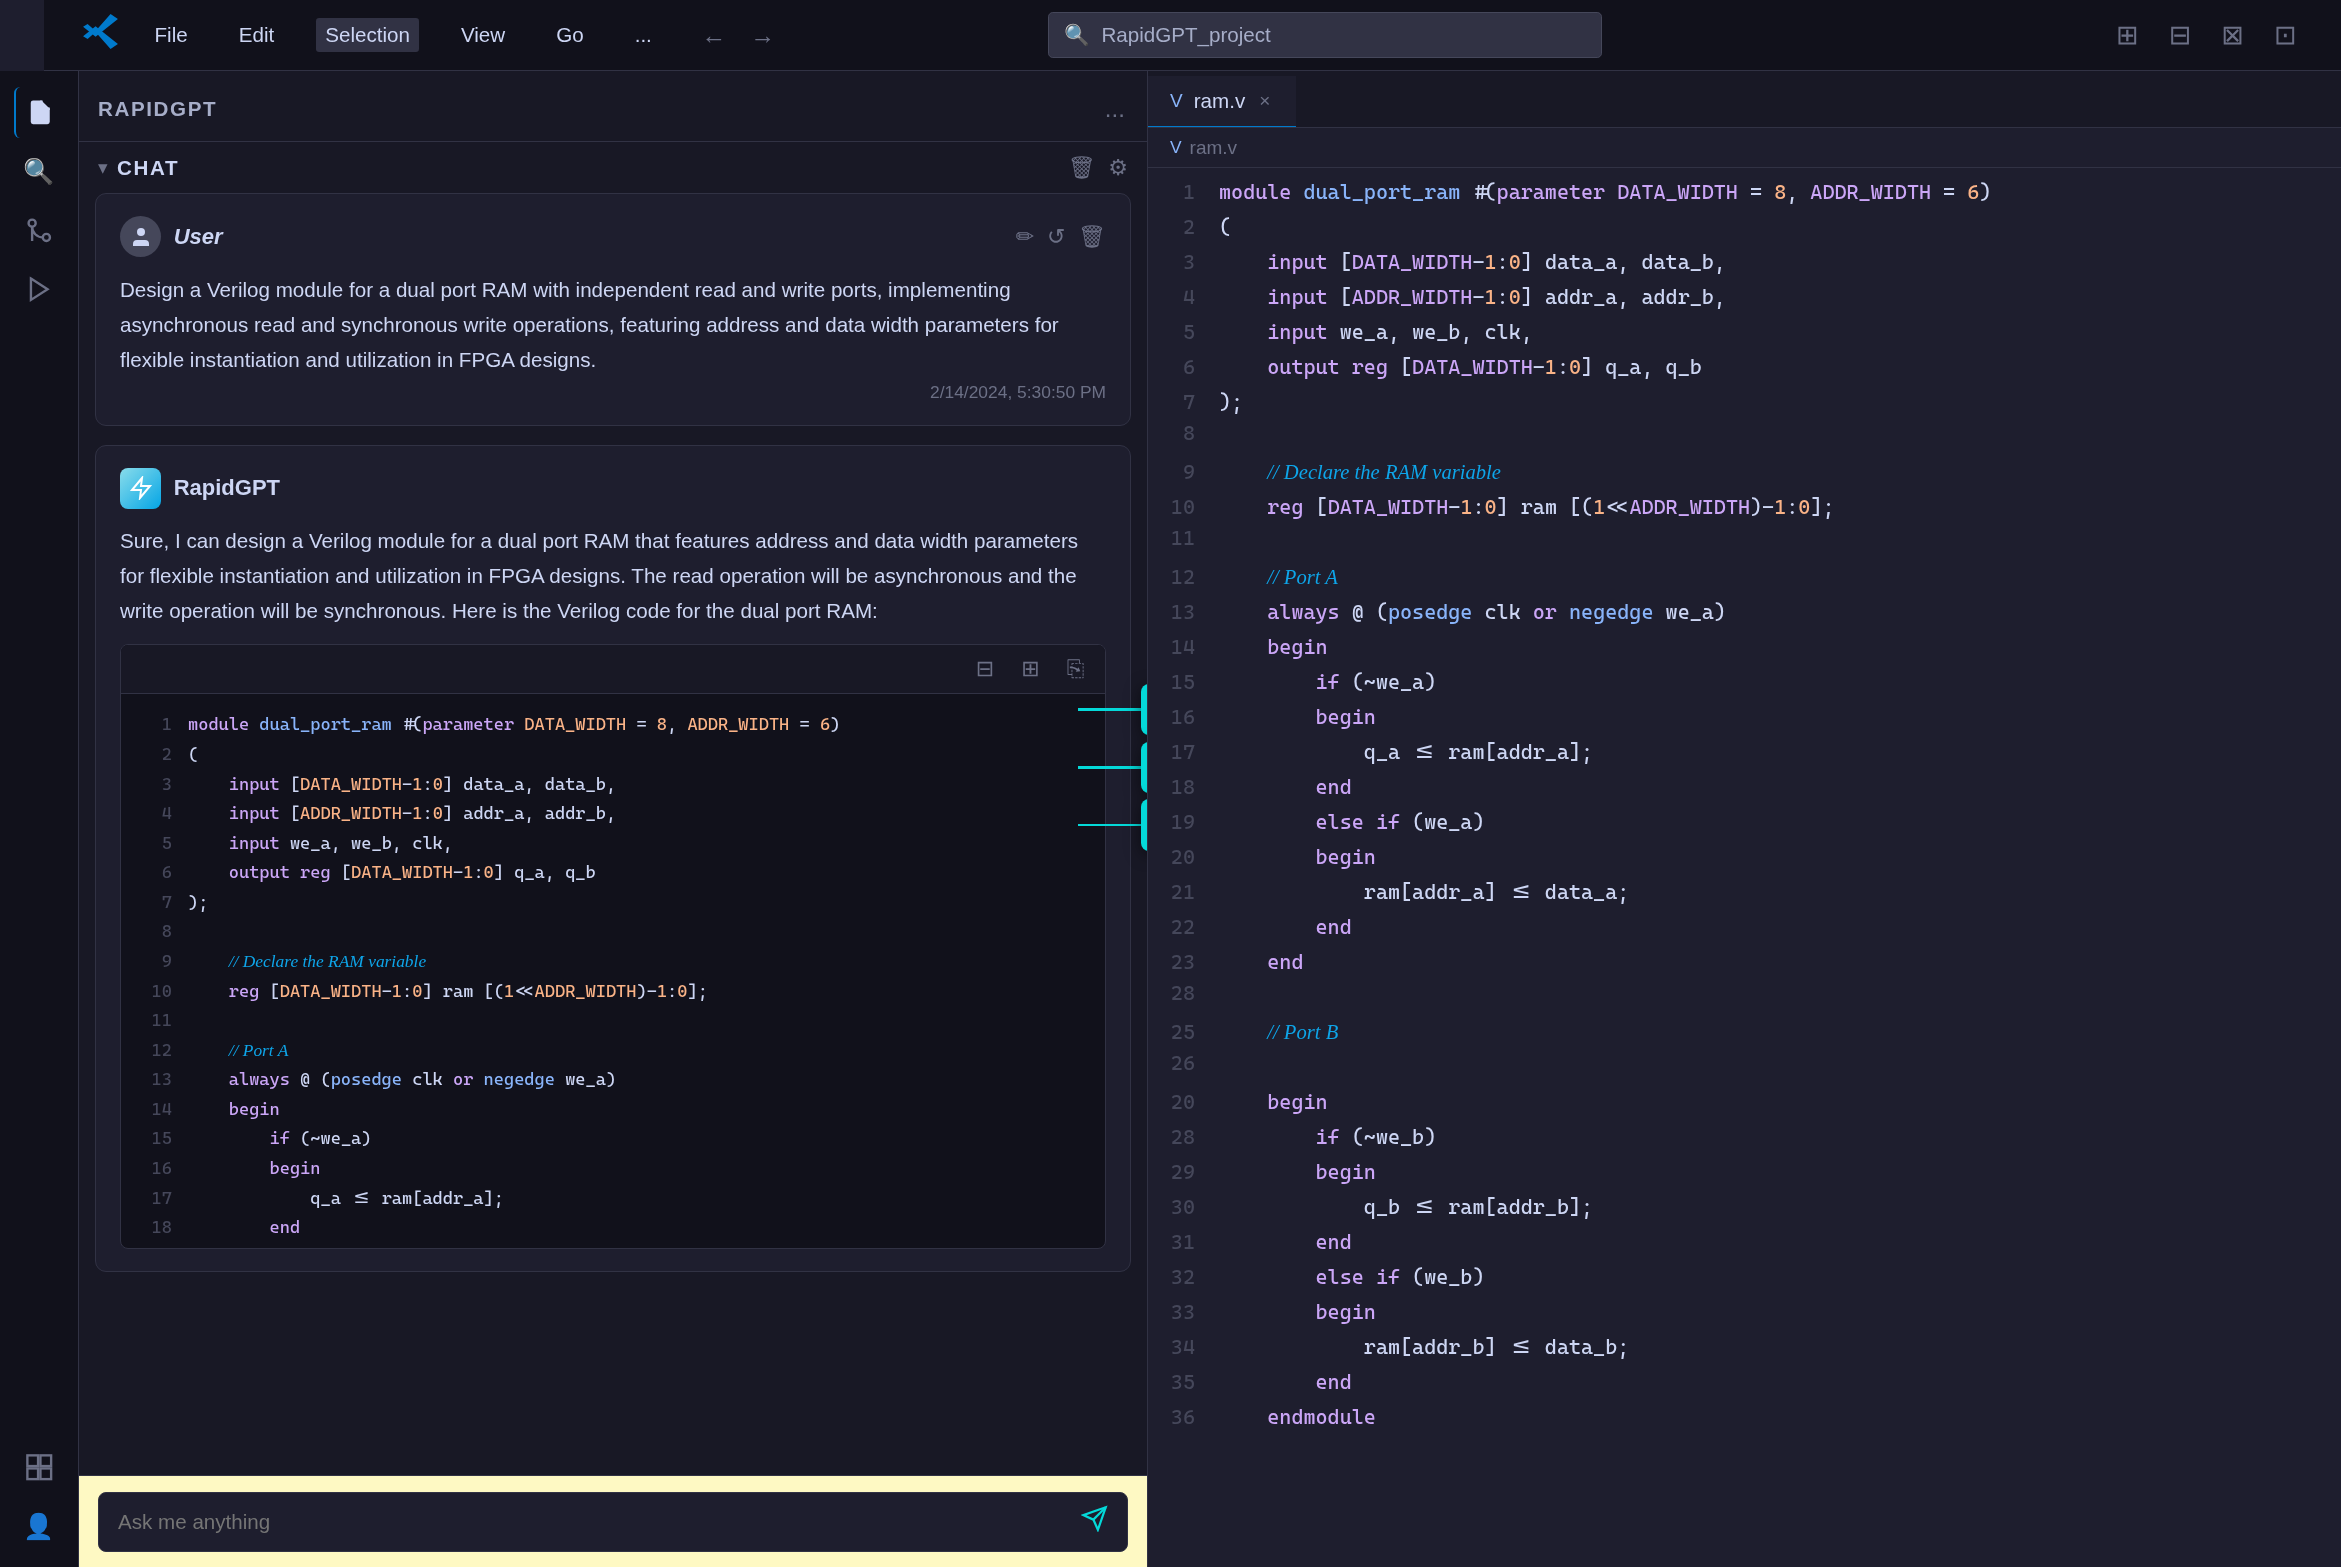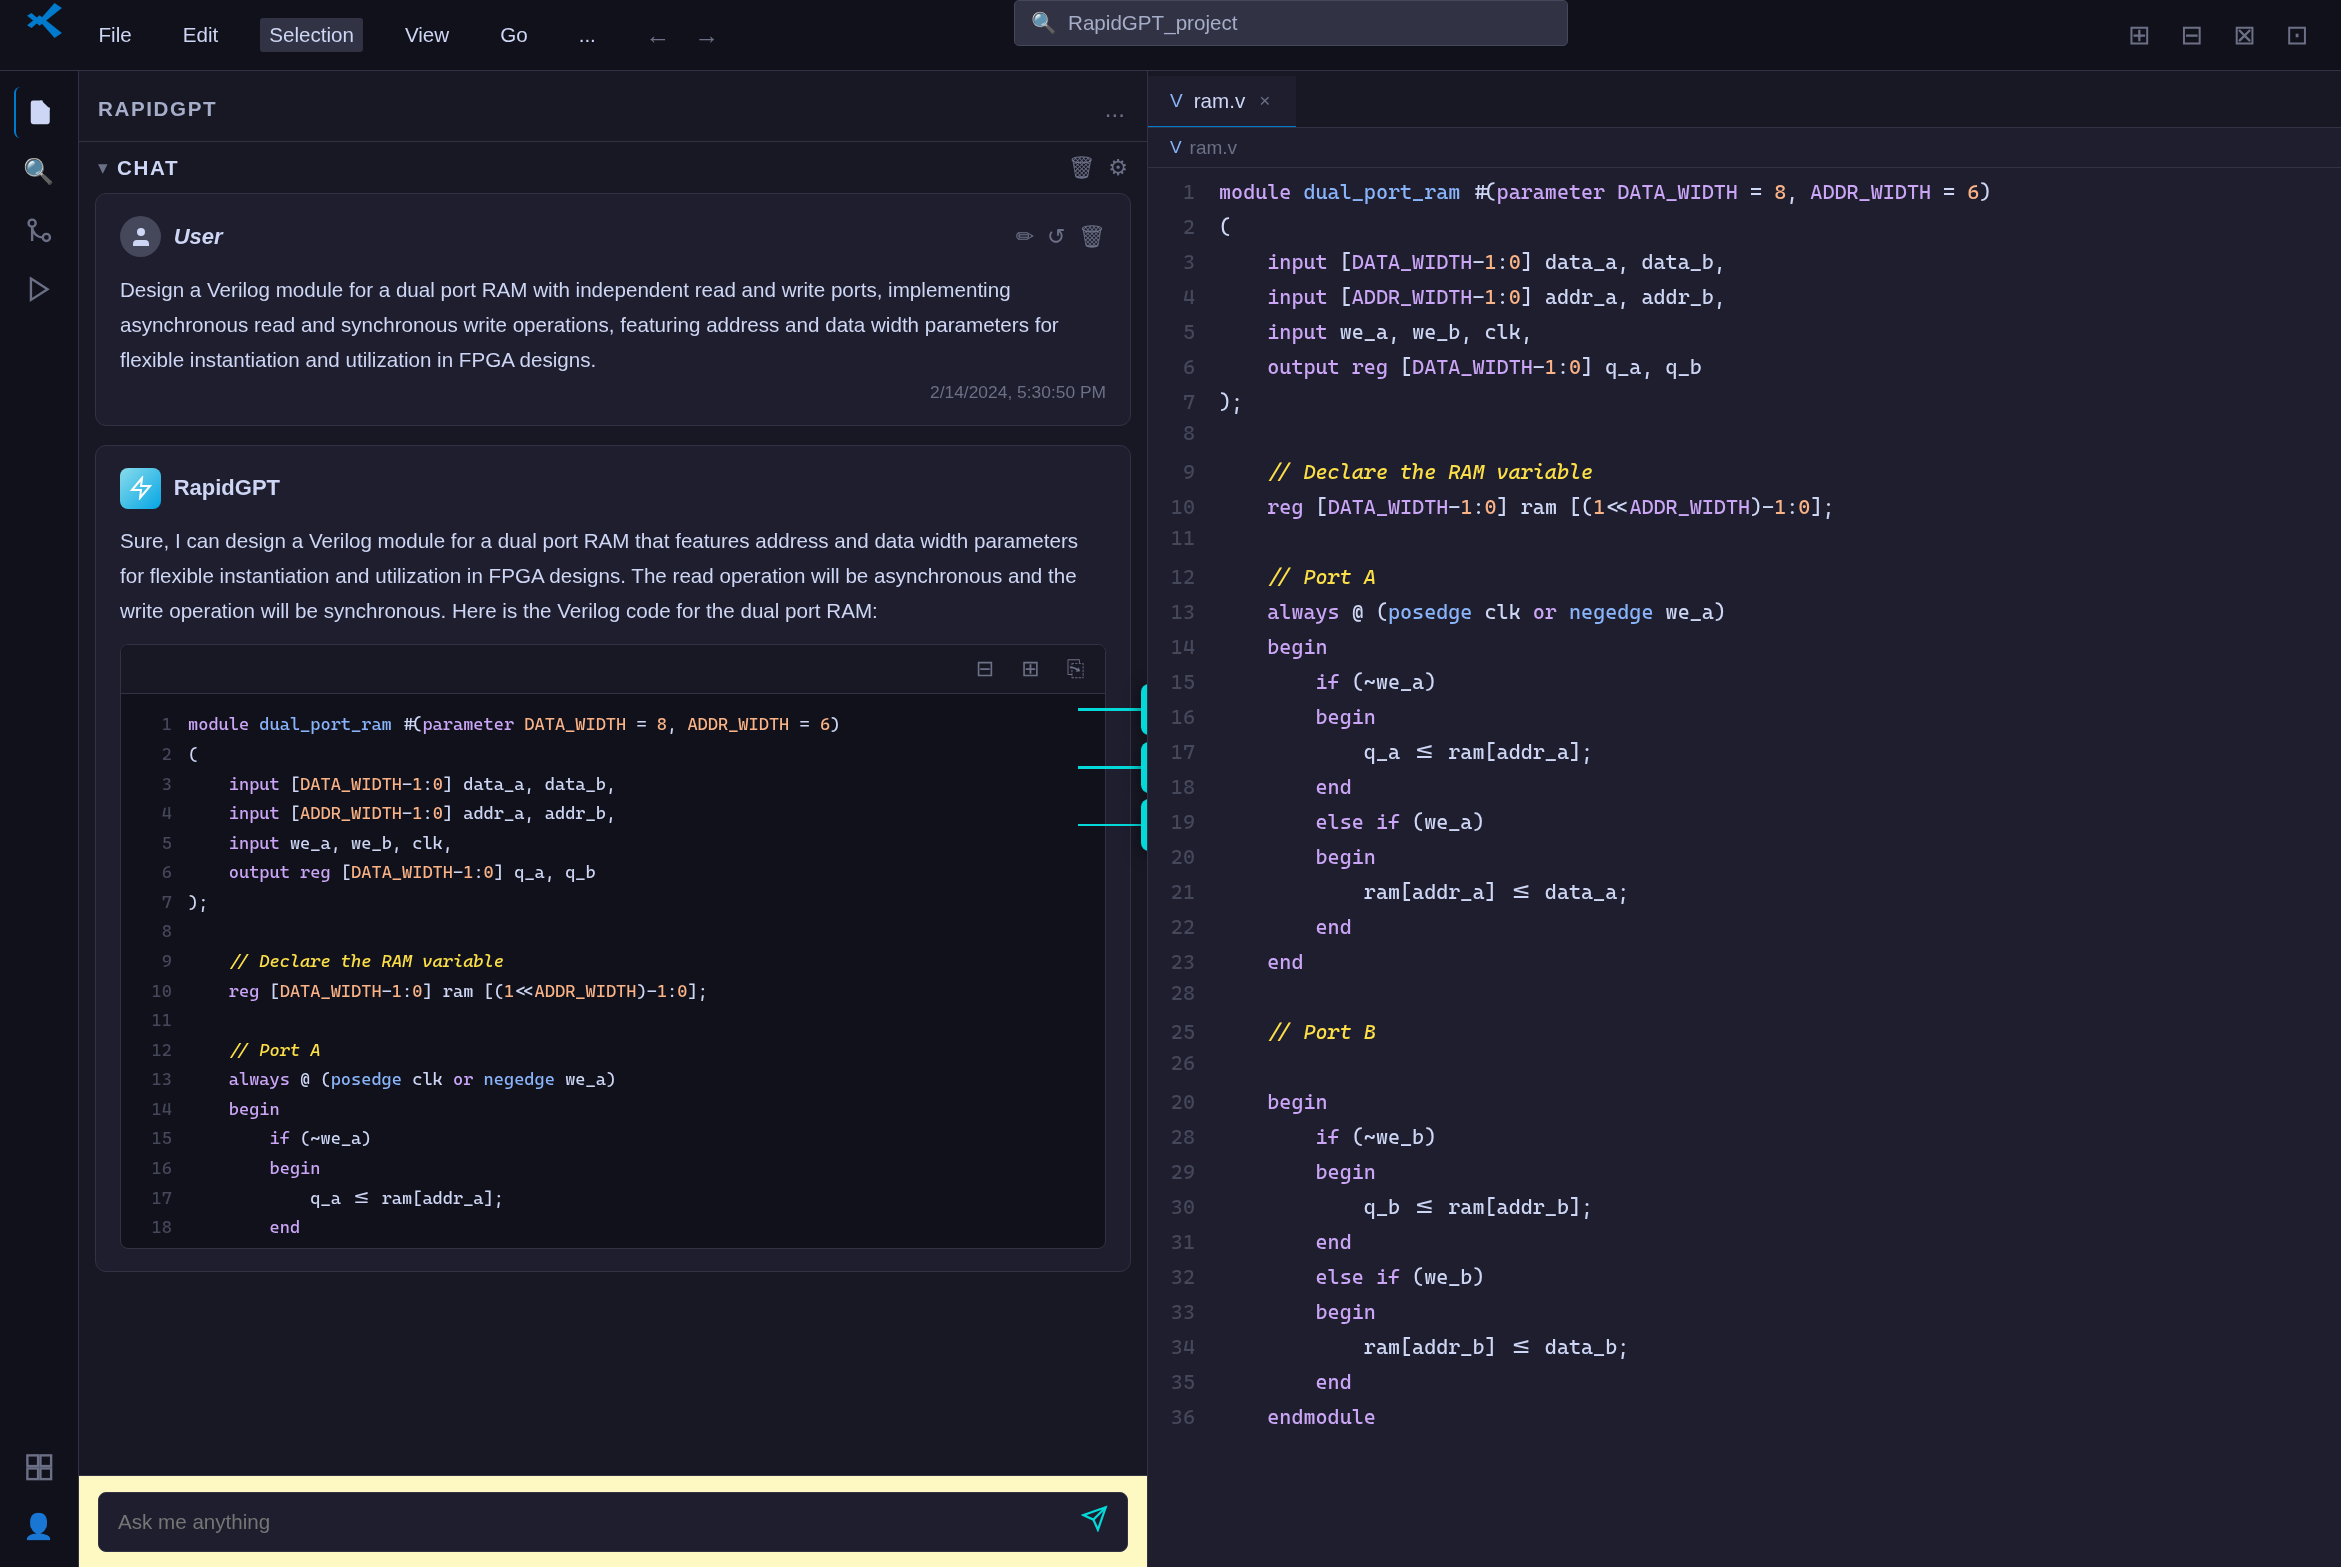--- a/index.html
+++ b/index.html
@@ -11,23 +11,25 @@
       height: 1568px;
       overflow: hidden;
       font-size: 22px;
     }
 
     
     .titlebar {
       height: 71px;
       background: #11111b;
       display: flex;
-      padding: 0 24px;
+      align-items: center;
+      padding: 0 36px;
       gap: 24px;
       border-bottom: 1.6px solid #313244;
+      margin-left: 44px;
     }
     .titlebar-menu {
       display: flex;
       gap: 32px;
       align-items: center;
     }
     .titlebar-menu span {
       font-size: 20.6px;
       color: #cdd6f4;
       cursor: pointer;
@@ -311,21 +313,21 @@
       font-size: 17.4px;
     }
     .line-code {
       color: #cdd6f4;
       font-size: 17.4px;
       white-space: pre;
     }
     .kw { color: #cba6f7; }
     .fn { color: #89b4fa; }
     .num { color: #fab387; }
-    .cmt { color: #fde047; font-style: italic; }
+    .cmt { color: #0ea5e9; font-style: italic; font-family: Liberation Serif, serif; }
     .param { color: #fab387; }
     .var2 { color: #cdd6f4; }
 
     
     .tooltip-popup {
       position: absolute;
       background: #04d9d9;
       color: #11111b;
       border-radius: 8px;
       padding: 12.7px 22px;

